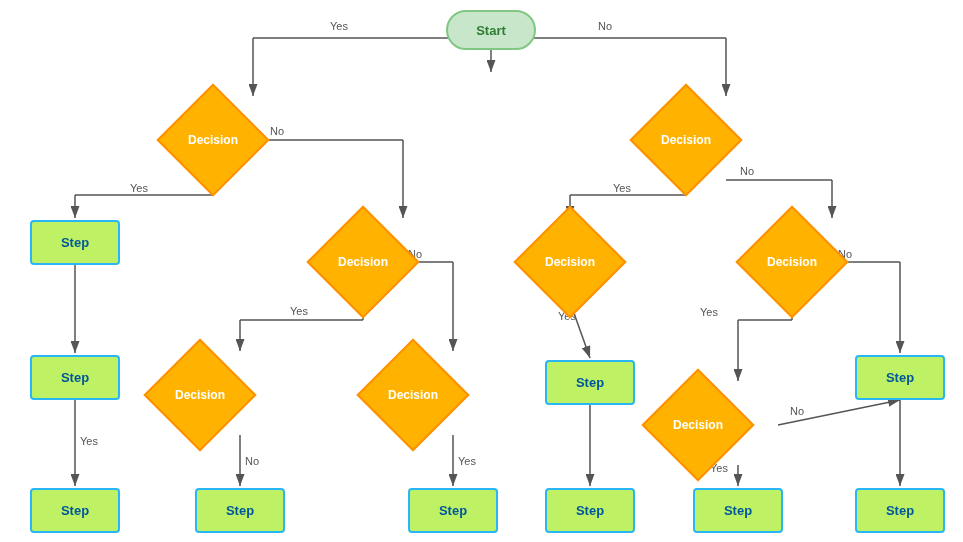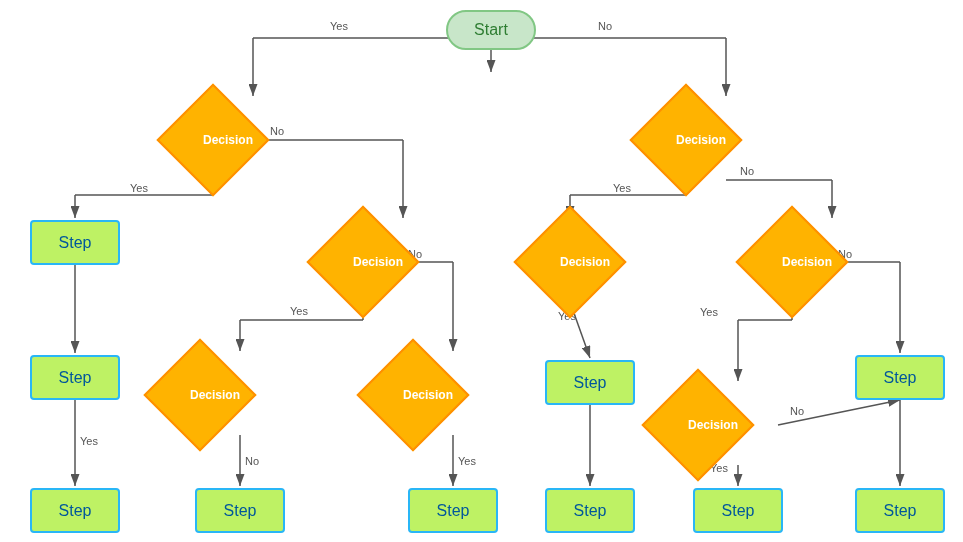--- a/index.html
+++ b/index.html
@@ -16,22 +16,22 @@
       top: 0; left: 0;
       width: 963px;
       height: 542px;
       pointer-events: none;
     }
     .node {
       position: absolute;
       display: flex;
       align-items: center;
       justify-content: center;
-      font-size: 16px;
-      font-weight: 400;
+      font-size: 13px;
+      font-weight: 700;
       text-align: center;
     }
     .start-node {
       width: 90px;
       height: 40px;
       background: #c8e6c9;
       border: 2px solid #81c784;
       border-radius: 20px;
       color: #2e7d32;
     }
@@ -58,21 +58,21 @@
       border: 2px solid #ff8f00;
       transform: rotate(45deg);
       position: absolute;
     }
     .diamond-text {
       position: absolute;
       width: 80px;
       height: 80px;
       display: flex;
       align-items: center;
-      justify-content: flex-end;
+      justify-content: center;
       color: #fff;
       font-size: 12px;
       font-weight: bold;
       z-index: 1;
     }
   </style>
 </head>
 <body>
 
 <svg id="arrows" xmlns="http://www.w3.org/2000/svg">

